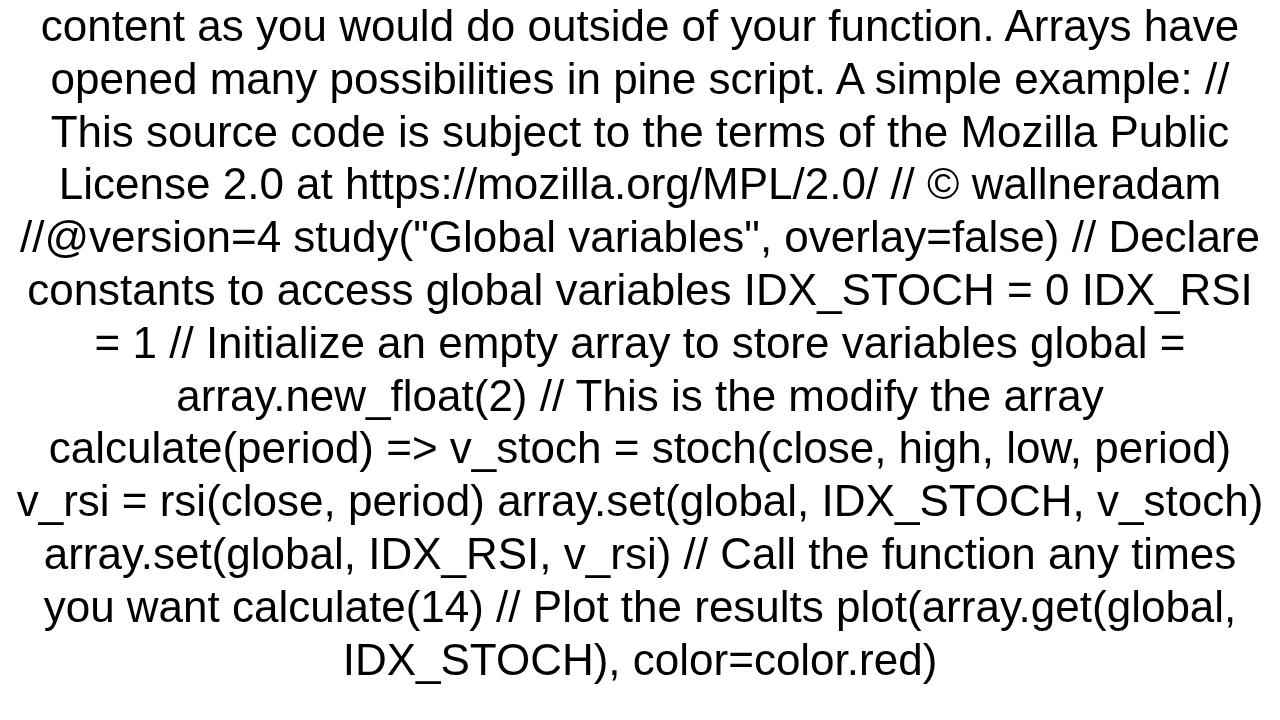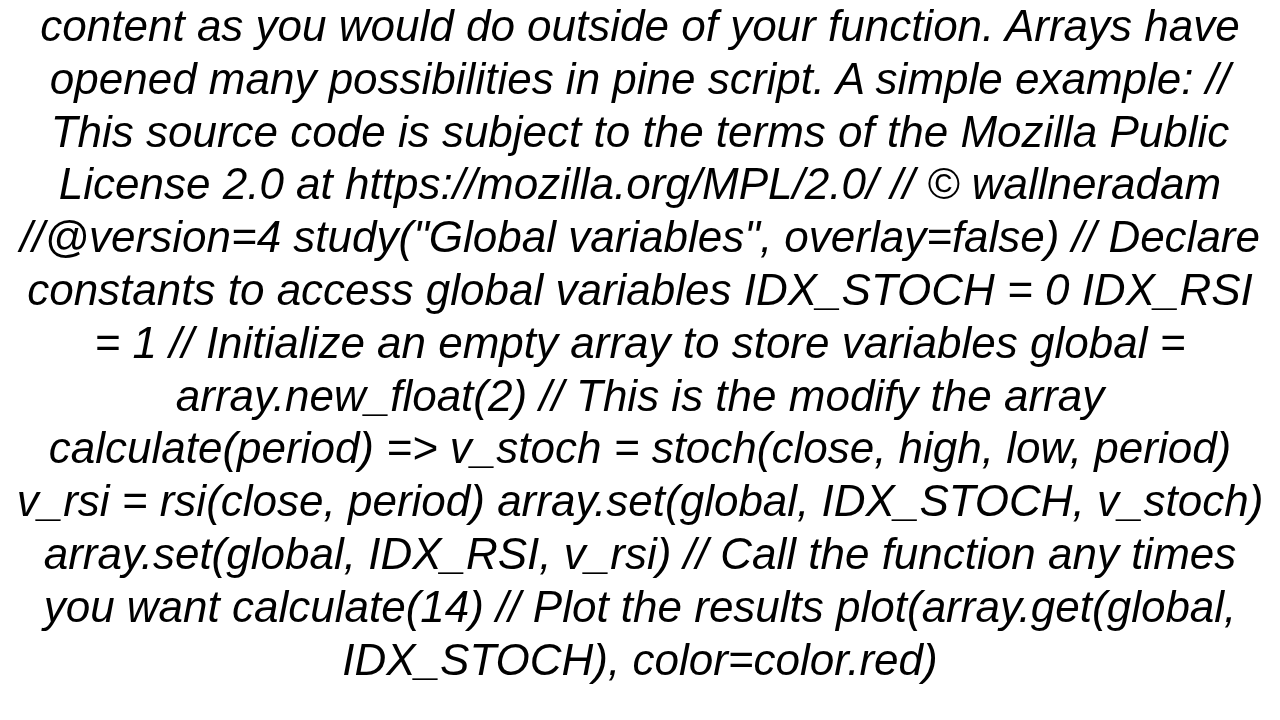--- a/index.html
+++ b/index.html
@@ -16,19 +16,18 @@
     height: 720px;
     box-sizing: border-box;
     padding: 0 10px;
     font-size: 44px;
     line-height: 1.2;
     color: #000;
     text-align: center;
     letter-spacing: 0;
     white-space: normal;
     word-wrap: break-word;
-    font-style: italic;
   }
 </style>
 </head>
 <body>
 
 <div class="text-block">content as you would do outside of your function. Arrays have opened many possibilities in pine script. A simple example: // This source code is subject to the terms of the Mozilla Public License 2.0 at https://mozilla.org/MPL/2.0/ // © wallneradam //@version=4 study("Global variables", overlay=false)  // Declare constants to access global variables IDX_STOCH = 0 IDX_RSI = 1  // Initialize an empty array to store variables global = array.new_float(2)  // This is the modify the array calculate(period) =&gt;     v_stoch = stoch(close, high, low, period)     v_rsi = rsi(close, period)     array.set(global, IDX_STOCH, v_stoch)     array.set(global, IDX_RSI, v_rsi)       // Call the function any times you want calculate(14) // Plot the results plot(array.get(global, IDX_STOCH), color=color.red)</div>
 
 </body></html>

